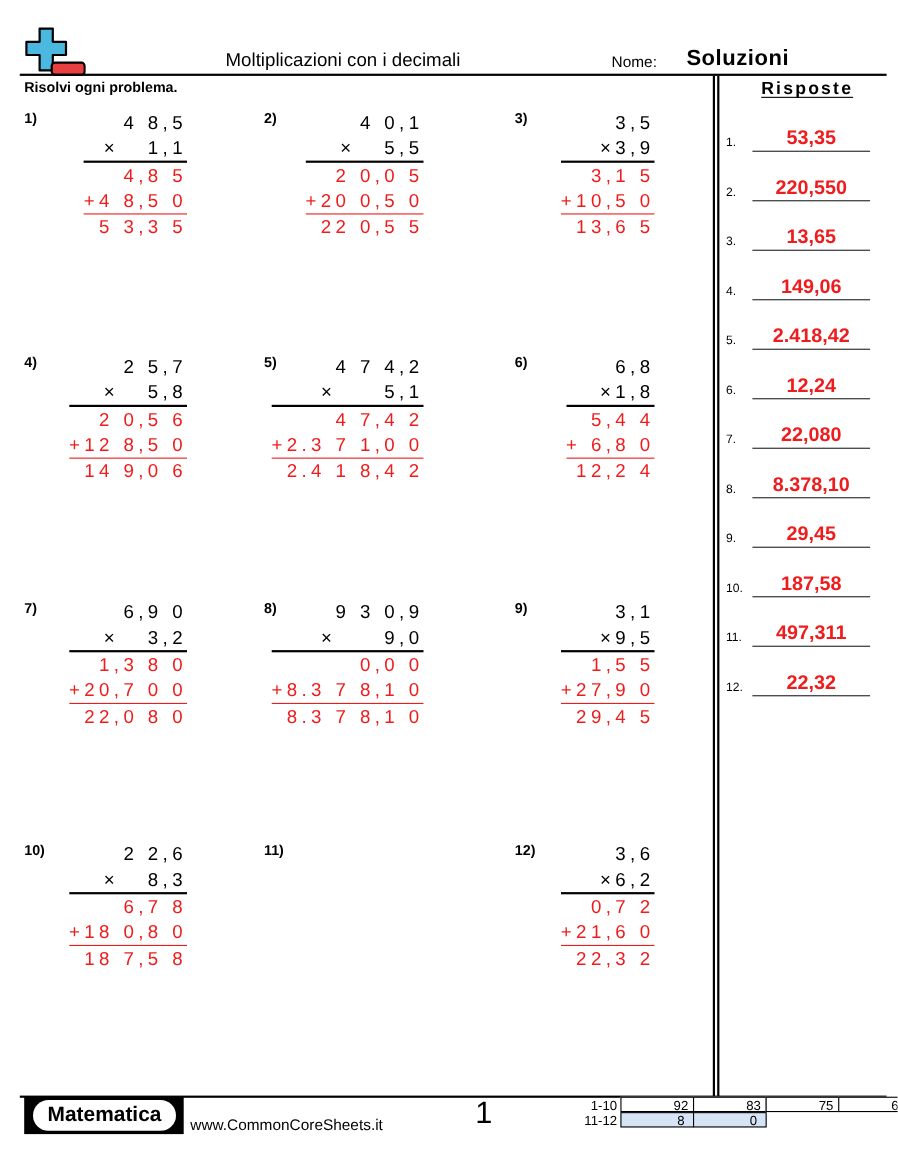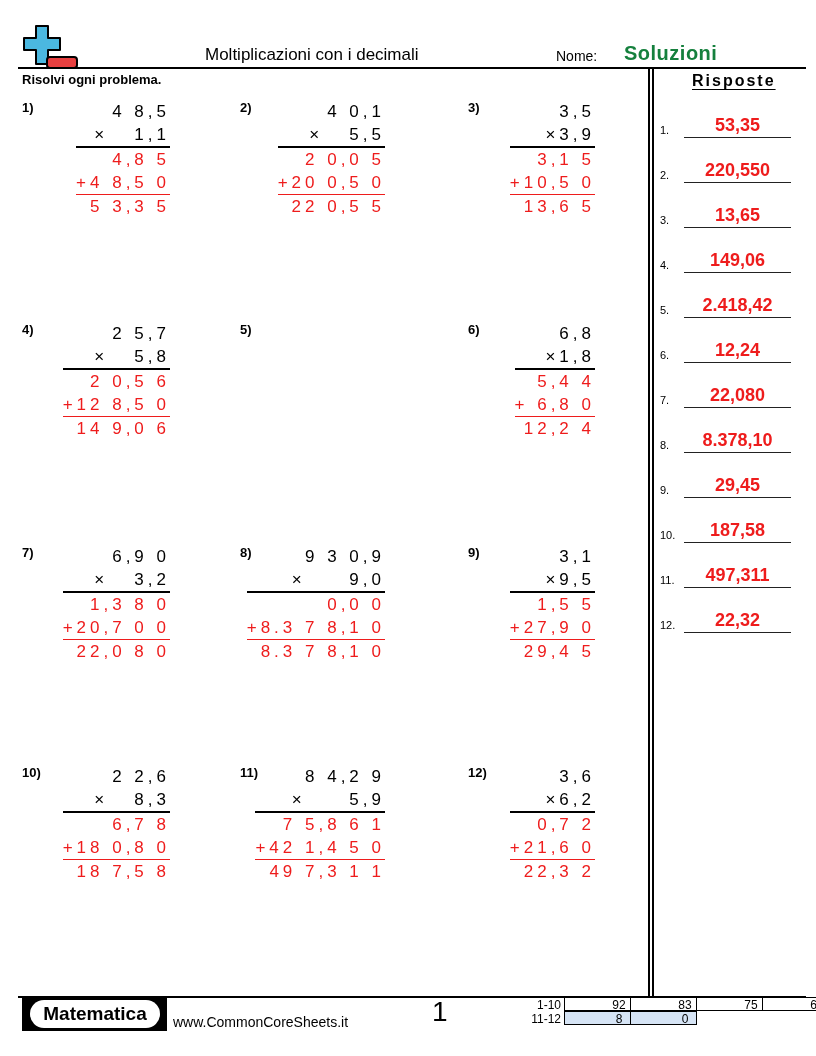--- a/index.html
+++ b/index.html
@@ -1,21 +1,21 @@
 <!DOCTYPE html>
 <html><head>
 <meta charset="utf-8">
 <style>
   html, body { margin:0; padding:0; }
   body { width:816px; height:1056px; background:#fff; position:relative; font-family:"Liberation Sans", sans-serif; color:#000; overflow:hidden; }
   .abs { position:absolute; }
   #logo { left:22px; top:24px; width:56px; height:46px; }
   #title { left:205px; top:45px; font-size:17px; }
   #nome-label { left:556px; top:48px; font-size:14px; }
-  #nome-value { left:624px; top:42px; font-size:20px; font-weight:bold; color:#15803d; letter-spacing:0.5px; }
+  #nome-value { left:624px; top:42px; font-size:20px; font-weight:bold; color:#000000; letter-spacing:0.5px; }
   #header-rule { left:18px; top:67px; width:788px; height:2px; background:#000; }
   #instr { left:22px; top:72px; font-size:13px; font-weight:bold; }
   #vline1 { left:648px; top:69px; width:2px; height:944px; background:#000; }
   #vline2 { left:652px; top:69px; width:2px; height:944px; background:#000; }
   #risposte { left:692px; top:72px; font-size:16px; font-weight:bold; letter-spacing:2px; text-decoration:underline; text-underline-offset:3px; }
 
   .prob { position:absolute; width:200px; height:130px; }
   .pnum { position:absolute; left:0; top:0; font-size:13px; font-weight:bold; }
   .col { position:absolute; right:0; top:0; font-size:17px; text-align:right; letter-spacing:4px; line-height:23px; }
   .row { height:23px; white-space:pre; font-family:"Liberation Sans", sans-serif; }
@@ -93,20 +93,27 @@
       <div class="col">
         <div class="row blk">2 5,7</div>
         <div class="row blk rule-b">×   5,8</div>
         <div class="row red">2 0,5 6</div>
         <div class="row red rule-r">+12 8,5 0</div>
         <div class="row red">14 9,0 6</div>
       </div>
     </div>
     <div class="prob" style="left: 240px; top: 322px; width: 145px;">
       <div class="pnum">5)</div>
+      <div class="col">
+        <div class="row blk">4 7 4,2</div>
+        <div class="row blk rule-b">×     5,1</div>
+        <div class="row red">4 7,4 2</div>
+        <div class="row red rule-r">+2.3 7 1,0 0</div>
+        <div class="row red">2.4 1 8,4 2</div>
+      </div>
     </div>
     <div class="prob" style="left: 468px; top: 322px; width: 127px;">
       <div class="pnum">6)</div>
       <div class="col">
         <div class="row blk">6,8</div>
         <div class="row blk rule-b">×1,8</div>
         <div class="row red">5,4 4</div>
         <div class="row red rule-r">+ 6,8 0</div>
         <div class="row red">12,2 4</div>
       </div>
@@ -146,27 +153,20 @@
       <div class="col">
         <div class="row blk">2 2,6</div>
         <div class="row blk rule-b">×   8,3</div>
         <div class="row red">6,7 8</div>
         <div class="row red rule-r">+18 0,8 0</div>
         <div class="row red">18 7,5 8</div>
       </div>
     </div>
     <div class="prob" style="left: 240px; top: 765px; width: 145px;">
       <div class="pnum">11)</div>
-      <div class="col">
-        <div class="row blk">8 4,2 9</div>
-        <div class="row blk rule-b">×     5,9</div>
-        <div class="row red">7 5,8 6 1</div>
-        <div class="row red rule-r">+42 1,4 5 0</div>
-        <div class="row red">49 7,3 1 1</div>
-      </div>
     </div>
     <div class="prob" style="left: 468px; top: 765px; width: 127px;">
       <div class="pnum">12)</div>
       <div class="col">
         <div class="row blk">3,6</div>
         <div class="row blk rule-b">×6,2</div>
         <div class="row red">0,7 2</div>
         <div class="row red rule-r">+21,6 0</div>
         <div class="row red">22,3 2</div>
       </div>

